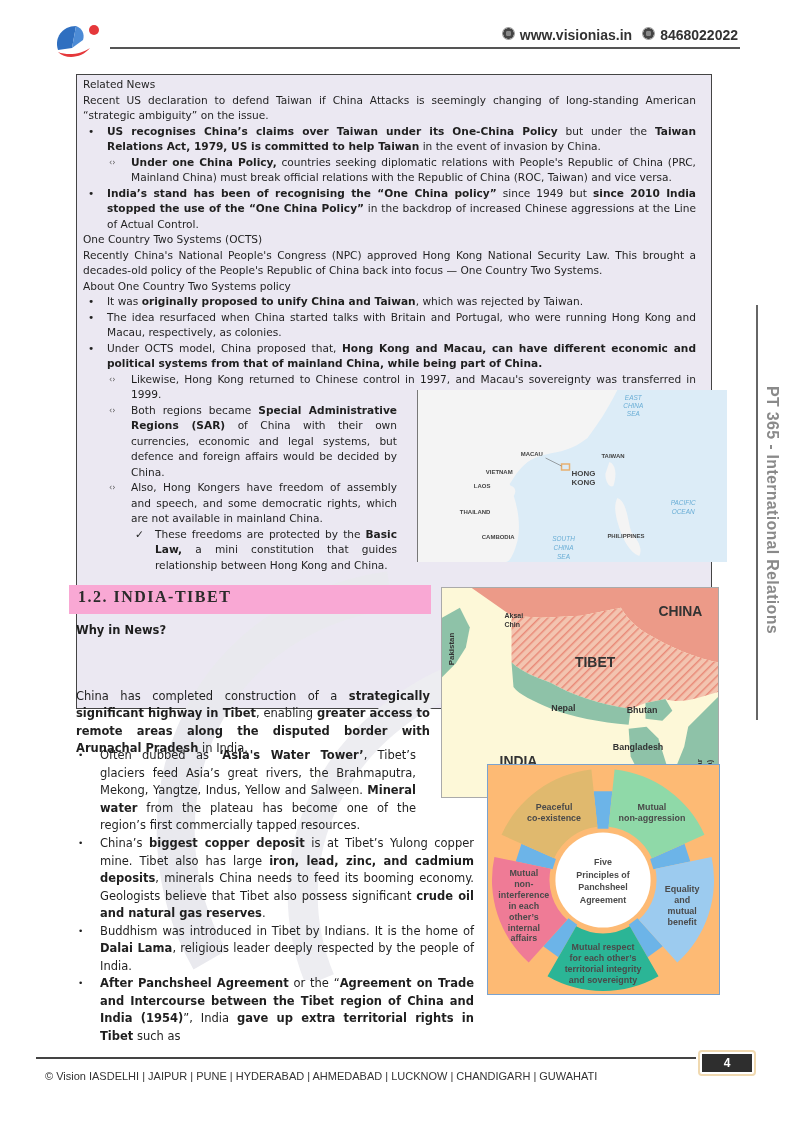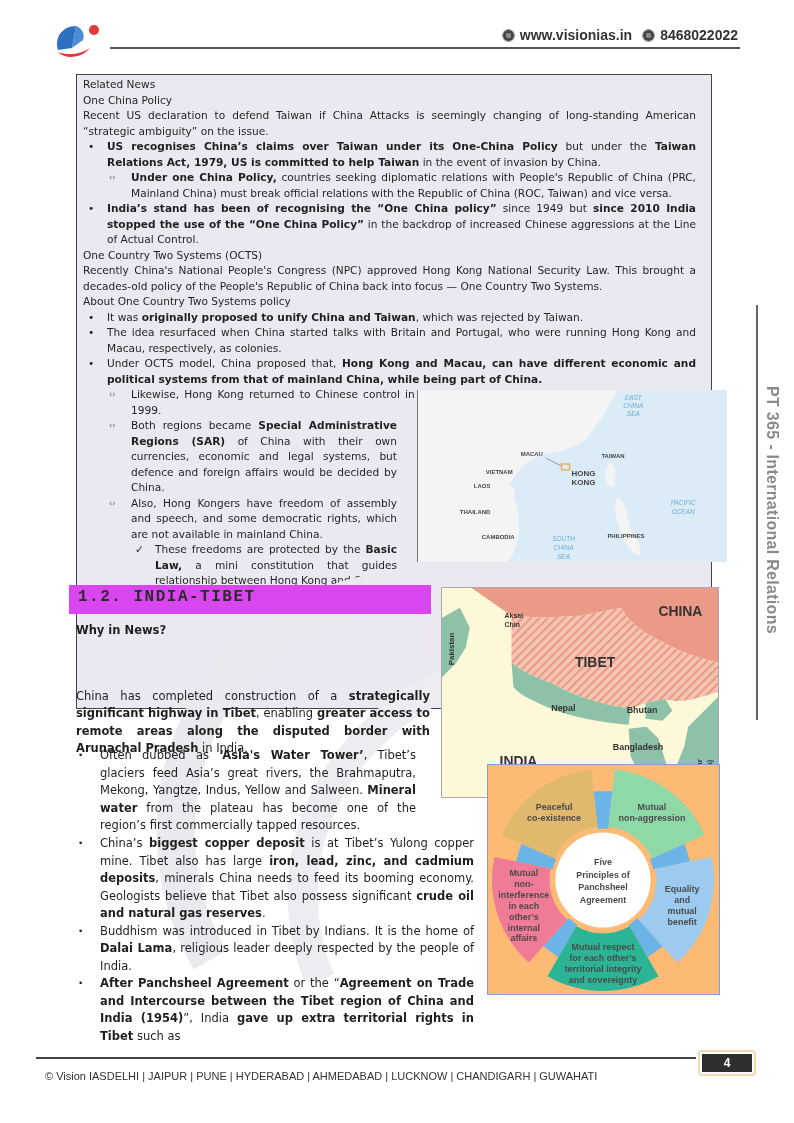--- a/index.html
+++ b/index.html
@@ -3,21 +3,21 @@
 <meta charset="utf-8">
 <style>
   * { box-sizing: border-box; margin: 0; padding: 0; }
   html, body { width: 794px; height: 1123px; background: #ffffff; overflow: hidden; }
   body { position: relative; font-family: "DejaVu Sans", sans-serif; color: #1f1f1f; }
 
   
   .logo { position: absolute; left: 52px; top: 20px; width: 52px; height: 40px; }
   .header-line { position: absolute; left: 110px; top: 47px; width: 630px; height: 2px; background: #555; }
   .header-contacts { position: absolute; right: 56px; top: 27px; display: flex; align-items: center; gap: 10px; font-family: "Liberation Sans", sans-serif; font-size: 14px; font-weight: bold; color: #333; }
-  .hc-item { display: flex; align-items: center; gap: 5px; }
+  .hc-item { display: flex; align-items: flex-start; gap: 5px; }
   .hc-icon { width: 13px; height: 13px; border-radius: 50%; background: radial-gradient(circle, #888 0 30%, #444 32% 55%, #999 57% 100%); display: inline-block; }
 
   
   .side-rule { position: absolute; left: 756px; top: 305px; width: 2px; height: 415px; background: #666; }
   .side-label { position: absolute; left: 760px; top: 300px; width: 24px; height: 420px; display: flex; align-items: center; justify-content: center; }
   .side-label span { transform: rotate(90deg); white-space: nowrap; font-family: "Liberation Sans", sans-serif; font-weight: bold; font-size: 16px; color: #8a8a8a; letter-spacing: 0.3px; }
 
   
   .news-box { position: absolute; left: 76px; top: 74px; width: 636px; height: 635px; background: #ebe8f2; border: 1px solid #444; padding: 2px 15px 0 6px; font-size: 10.6px; line-height: 15.5px; }
   .news-box p { margin: 0; }
@@ -34,21 +34,21 @@
   .split-text .li2, .split-text .li3 { text-align: justify; }
   .map-sea { position: absolute; left: 340px; top: 315px; width: 310px; height: 172px; background: #dcecf7; overflow: hidden; border-left: 1px solid #777; }
   .map-sea svg { width: 100%; height: 100%; display: block; }
   .map-lbl { font-family: "Liberation Sans", sans-serif; font-weight: bold; fill: #444; }
   .sea-lbl { font-family: "Liberation Sans", sans-serif; font-style: italic; fill: #6aaed6; }
 
   
   .watermark { position: absolute; left: 150px; top: 560px; width: 380px; height: 420px; pointer-events: none; }
 
   
-  .section-head { position: absolute; left: 69px; top: 585px; width: 362px; height: 29px; background: #d946ef; padding: 3px 9px; font-family: Liberation Mono, monospace; font-weight: bold; font-size: 16px; letter-spacing: 1.5px; color: #2b2b2b; }
+  .section-head { position: absolute; left: 69px; top: 585px; width: 362px; height: 29px; background: #f9a8d4; padding: 3px 9px; font-family: Liberation Serif, serif; font-weight: bold; font-size: 16px; letter-spacing: 1.5px; color: #2b2b2b; }
   .main-col { position: absolute; left: 76px; top: 622px; width: 354px; font-size: 11.5px; line-height: 17.5px; }
   .main-col p { text-align: justify; }
   .main-col .sub { font-weight: bold; margin-bottom: 10px; }
   .main-col .para { margin-bottom: 10px; margin-top: 48px; }
   .wide { position: absolute; left: 76px; width: 398px; font-size: 11.5px; line-height: 17.5px; }
   .tli { position: relative; padding-left: 24px; text-align: justify; }
   .tli .bullet { position: absolute; left: 2px; top: 0; font-size: 9px; }
 
   .tibet-map { position: absolute; left: 441px; top: 587px; width: 278px; height: 211px; border: 1px solid #aaa; background: #fdf8d8; overflow: hidden; }
   .tibet-map svg { width: 100%; height: 100%; display: block; }
@@ -87,21 +87,20 @@
   </div>
 </div>
 
 <div class="side-rule"></div>
 <div class="side-label">
     <span>PT 365 - International Relations</span>
   </div>
 
 <div class="news-box">
   <p>Related News</p>
-  <p>One China Policy</p>
   <p class="justify">Recent US declaration to defend Taiwan if China Attacks is seemingly changing of long-standing American “strategic ambiguity” on the issue.</p>
   <div class="li">
     <span class="bullet">•</span>
     <b>US recognises China’s claims over Taiwan under its One-China Policy</b><span> but under the </span><b>Taiwan Relations Act, 1979, US is committed to help Taiwan</b><span> in the event of invasion by China.</span>
   </div>
   <div class="li2">
     <span class="bullet">‹›</span>
     <b>Under one China Policy,</b><span> countries seeking diplomatic relations with People's Republic of China (PRC, Mainland China) must break official relations with the Republic of China (ROC, Taiwan) and vice versa.</span>
   </div>
   <div class="li">

